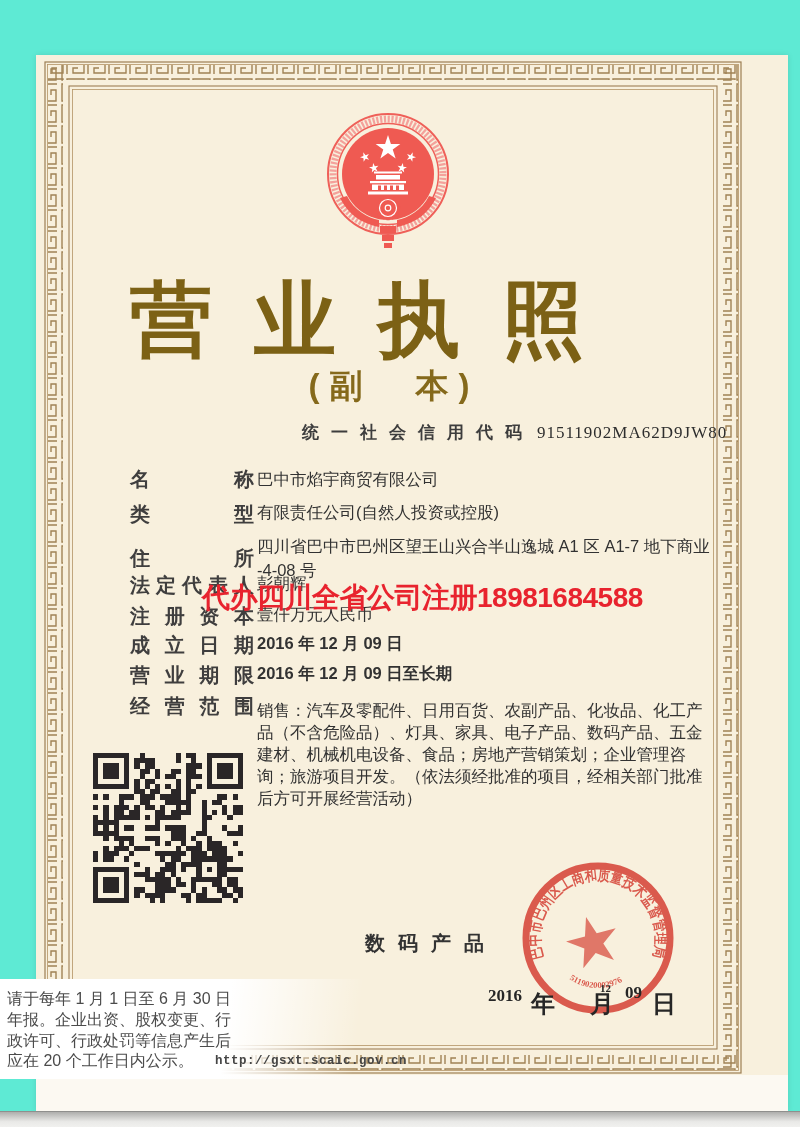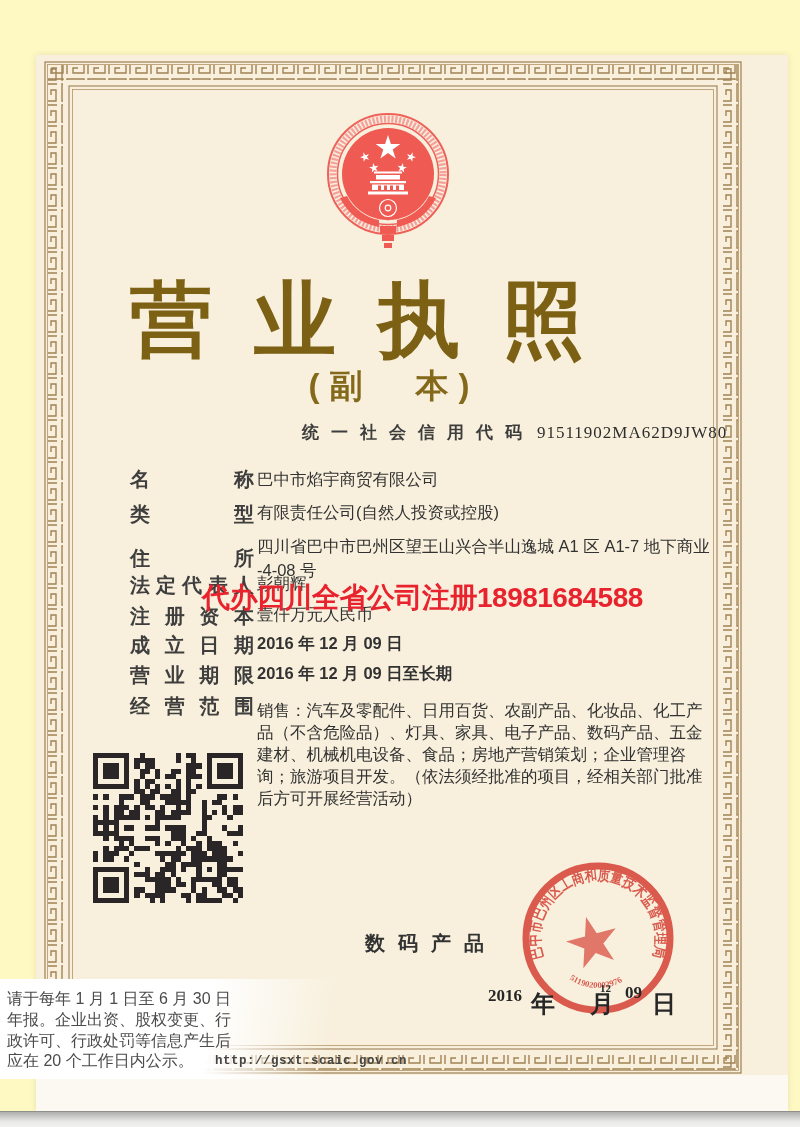--- a/index.html
+++ b/index.html
@@ -1,16 +1,16 @@
 <!DOCTYPE html>
 <html><head>
 <meta charset="utf-8">
 <style>
   html,body{margin:0;padding:0;background:#fbfbfa;}
-  .page{position:relative;width:800px;height:1127px;background:#fef9c3;overflow:hidden;
+  .page{position:relative;width:800px;height:1127px;background:#5eead4;overflow:hidden;
         font-family:"Liberation Sans",sans-serif;}
   .paper{position:absolute;left:36px;top:55px;width:752px;height:1057px;
          background:#f8f0dd;box-shadow:0 0 6px rgba(0,0,0,.10);}
   
   .border-svg{position:absolute;left:44px;top:61px;z-index:0;}
   
   .emblem-svg{position:absolute;left:322px;top:112px;z-index:1;}
   
   .cert-title{position:absolute;top:266px;left:-22px;width:100%;text-align:center;
       font-size:82px;font-weight:bold;color:#7c6115;letter-spacing:42px;z-index:1;}
@@ -41,21 +41,21 @@
   .d-y {left:488px;top:986px;font-size:17px;font-family:"Liberation Serif",serif;font-weight:600;}
   .d-yu{left:531px;top:988px;font-size:24px;font-weight:600;}
   .d-m {left:565px;top:982px;font-size:11px;font-family:"Liberation Serif",serif;font-weight:700;margin-left:35px;}
   .d-mu{left:590px;top:988px;font-size:24px;font-weight:600;}
   .d-d {left:625px;top:983px;font-size:17px;font-family:"Liberation Serif",serif;font-weight:700;}
   .d-du{left:652px;top:988px;font-size:24px;font-weight:600;}
   
   .bottom-light{position:absolute;left:36px;top:1075px;width:752px;height:37px;
      background:rgba(253,252,249,.72);z-index:1;}
   .white-wedge{position:absolute;left:0;top:979px;width:370px;height:100px;z-index:2;
-     background:linear-gradient(97deg,#ffffff 0%,#ffffff 56%,rgba(255,255,255,0) 88%);}
+     background:linear-gradient(97deg,#ffffff 0%,#ffffff 56%,rgba(255,255,255,0) 88%);padding-left:32px;}
   .notice{position:absolute;left:7px;top:10px;width:238px;font-size:16px;line-height:1.3;
      color:#4b4b4b;font-weight:500;}
   .url{position:absolute;left:215px;top:1054px;font-size:12.5px;font-weight:700;
      font-family:"Liberation Mono",monospace;color:#454545;letter-spacing:.5px;z-index:3;}
   .site-label{position:absolute;left:47px;top:1081px;font-size:15px;color:#4a4a4a;font-weight:500;z-index:3;}
   .issuer{position:absolute;right:67px;top:1081px;font-size:15px;color:#3f3f3f;font-weight:500;z-index:3;}
   .bottom-strip{position:absolute;left:0;top:1111px;width:800px;height:16px;z-index:7;
      background:linear-gradient(#aeaeac,#e9e9e7 60%,#f2f2f0);border-top:1px solid #8f8f8d;}
 </style>
 </head>

